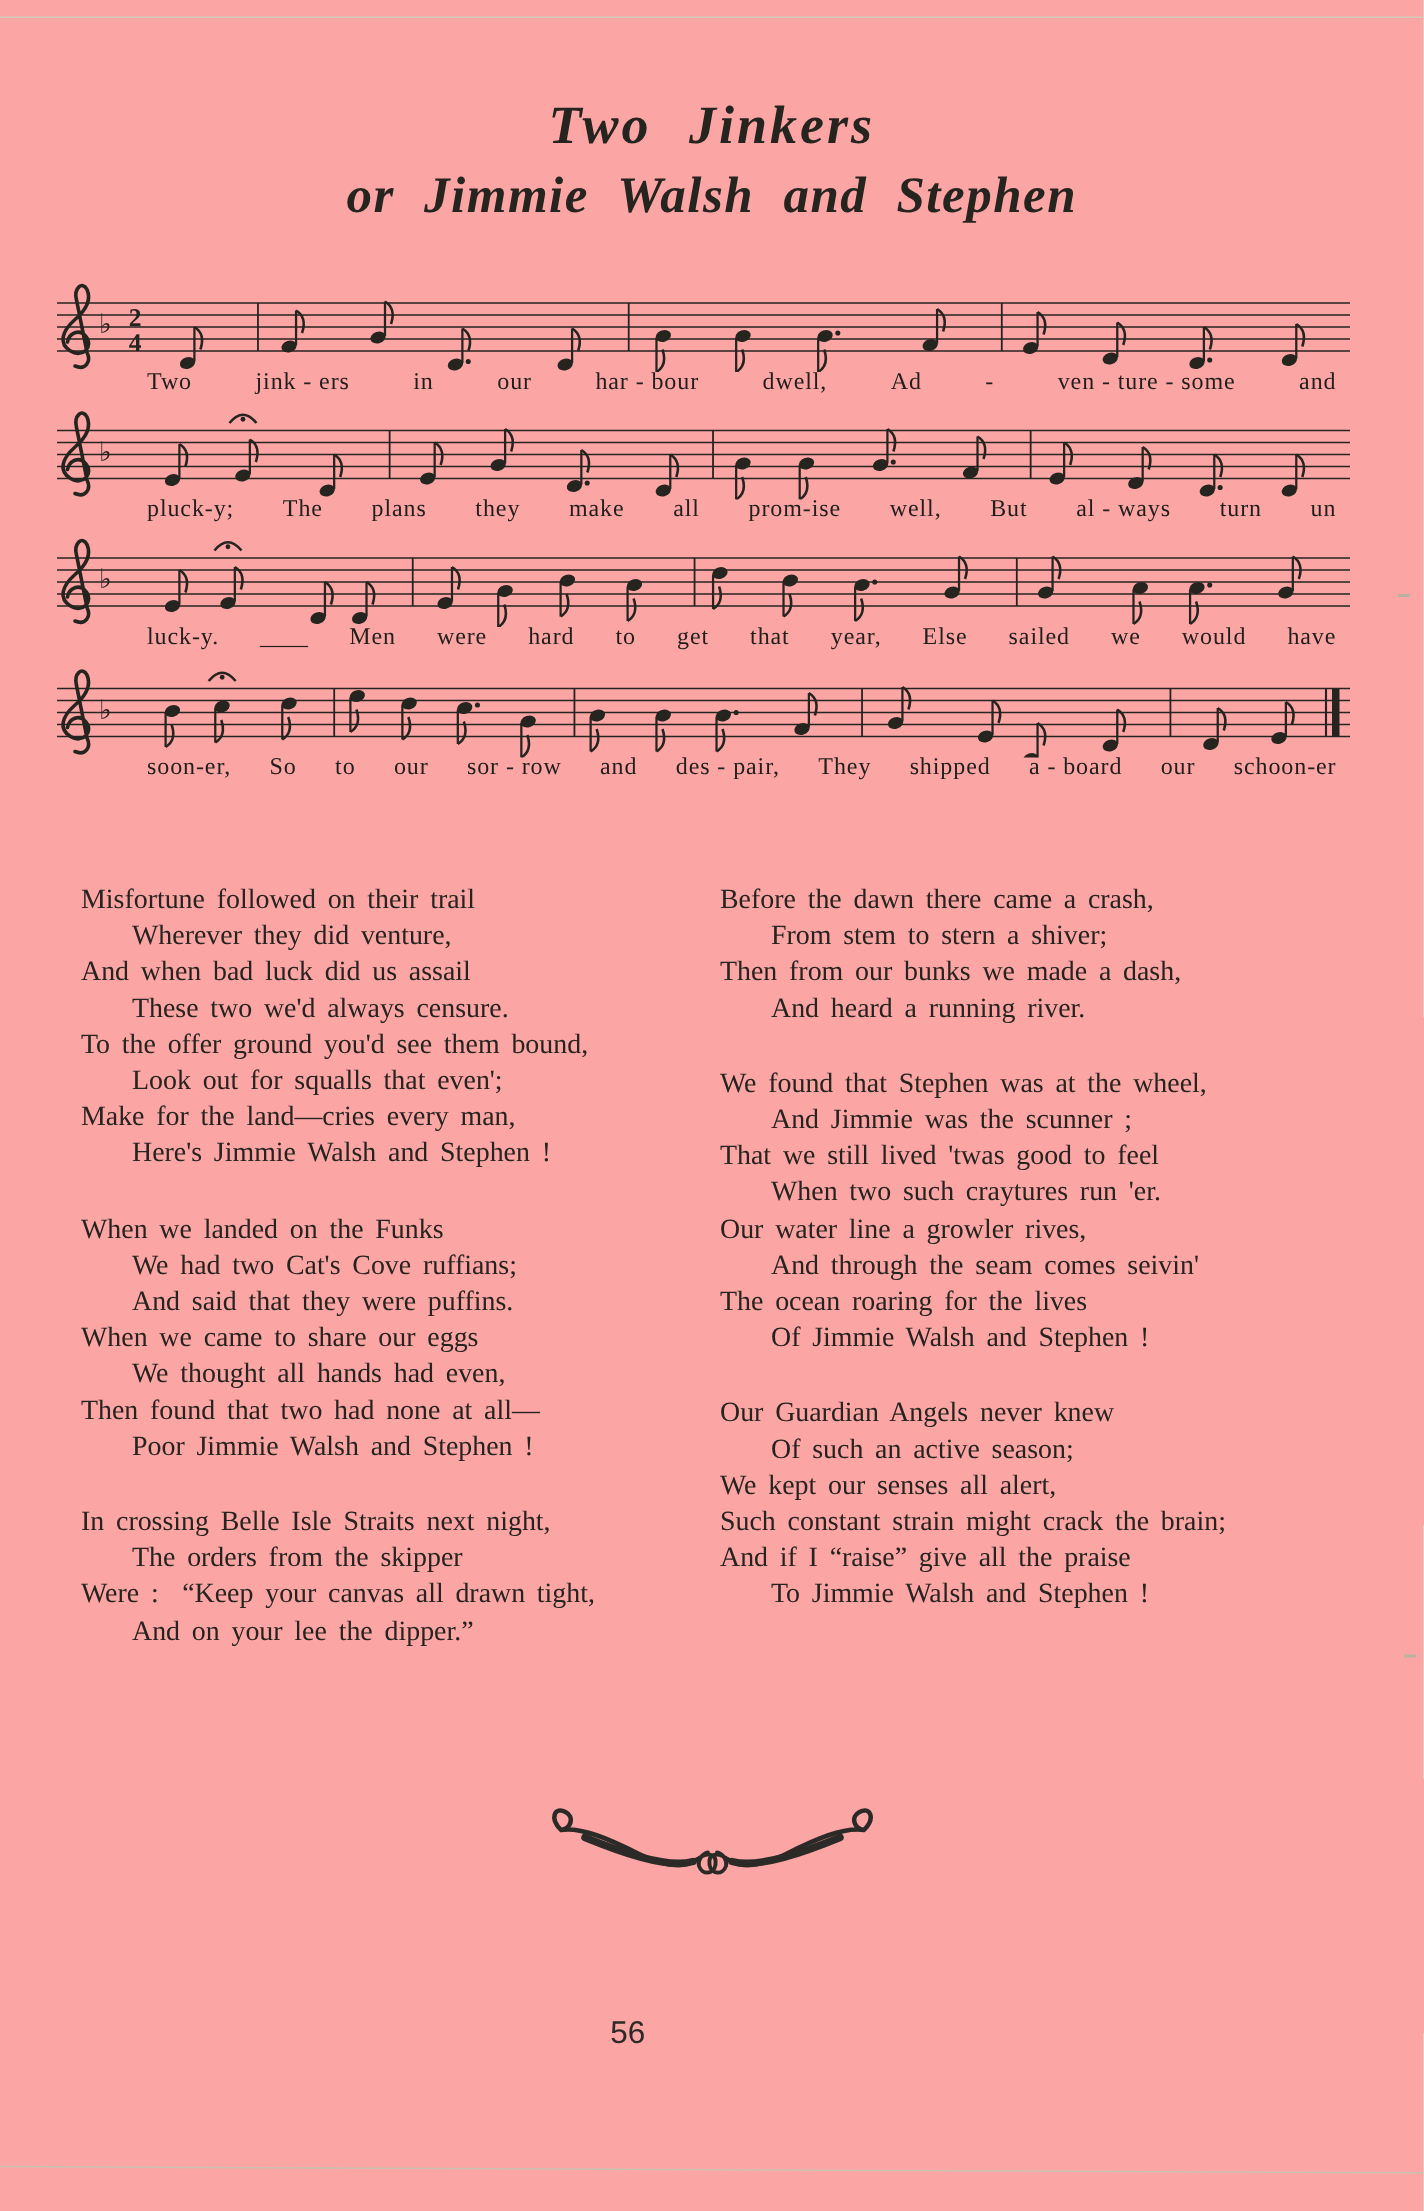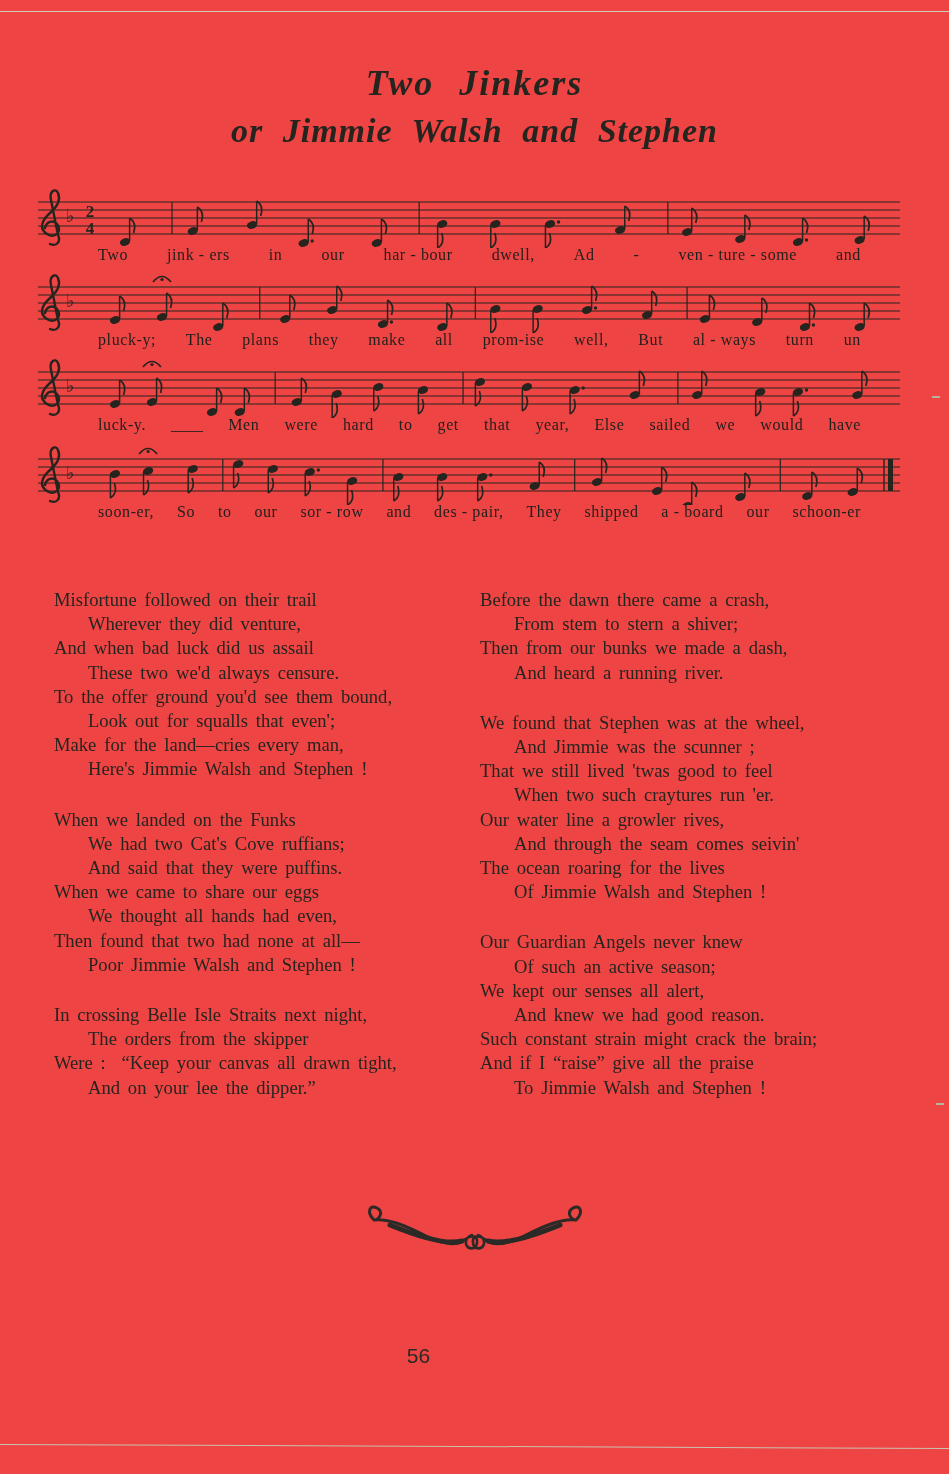--- a/index.html
+++ b/index.html
@@ -1,19 +1,19 @@
 <!DOCTYPE html>
 <html><head>
 <meta charset="utf-8">
 <style>
   html,body{margin:0;padding:0;background:#e9e5d8;}
   .page{
     position:relative;
     width:949px;height:1474px;
-    background:#ef4444;
+    background:#fca5a5;
     overflow:hidden;
     font-family:"Liberation Serif", serif;
     color:#26241f;
   }
   .scan-line-top{
     position:absolute;left:0;top:11px;width:949px;height:1px;
     background:#d3ccba;
   }
   .scan-line-bottom{
     position:absolute;left:-10px;top:1446px;width:980px;height:1px;
@@ -23,21 +23,21 @@
     position:absolute;left:0;top:62px;width:949px;text-align:center;
     font-weight:bold;font-style:italic;
   }
   .title-line1{font-size:36px;letter-spacing:2px;word-spacing:14px;}
   .title-line2{font-size:34px;letter-spacing:1px;word-spacing:10px;margin-top:8px;}
   .sheet-music{position:absolute;left:0;top:184px;width:949px;height:360px;}
   .stave-group{position:absolute;left:0;width:949px;height:88px;}
   .staff-svg{display:block;width:949px;height:64px;}
   .lyric-row{
     display:flex;justify-content:space-between;align-items:baseline;
-    padding:0 88px 0 98px;margin-top:-2px;
+    padding:0 58px 0 98px;margin-top:-2px;
     font-size:16px;letter-spacing:0.6px;color:#201f1b;
   }
   .lyric-row span{white-space:pre;}
   .melisma{letter-spacing:0;}
   .verses{
     position:absolute;left:54px;top:588px;width:852px;
     display:flex;
   }
   .verse-col{flex:1 1 0;}
   .verse{margin:0 0 26px 0;}
@@ -557,21 +557,20 @@
           <div class="verse-line indent">When two such craytures run 'er.</div>
           <div class="verse-line">Our water line a growler rives,</div>
           <div class="verse-line indent">And through the seam comes seivin'</div>
           <div class="verse-line">The ocean roaring for the lives</div>
           <div class="verse-line indent">Of Jimmie Walsh and Stephen !</div>
         </div>
         <div class="verse">
           <div class="verse-line">Our Guardian Angels never knew</div>
           <div class="verse-line indent">Of such an active season;</div>
           <div class="verse-line">We kept our senses all alert,</div>
-          <div class="verse-line indent">And knew we had good reason.</div>
           <div class="verse-line">Such constant strain might crack the brain;</div>
           <div class="verse-line">And if I “raise” give all the praise</div>
           <div class="verse-line indent">To Jimmie Walsh and Stephen !</div>
         </div>
       </div>
   </div>
 
   <div class="flourish">
     <svg width="230" height="64" viewBox="0 0 230 64">
       <g fill="none" stroke="#2b2a26" stroke-linecap="round">

